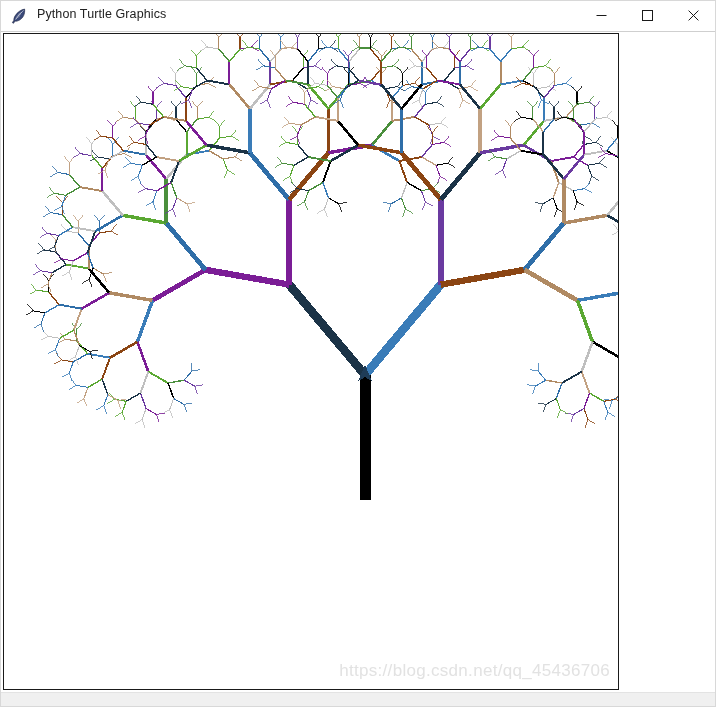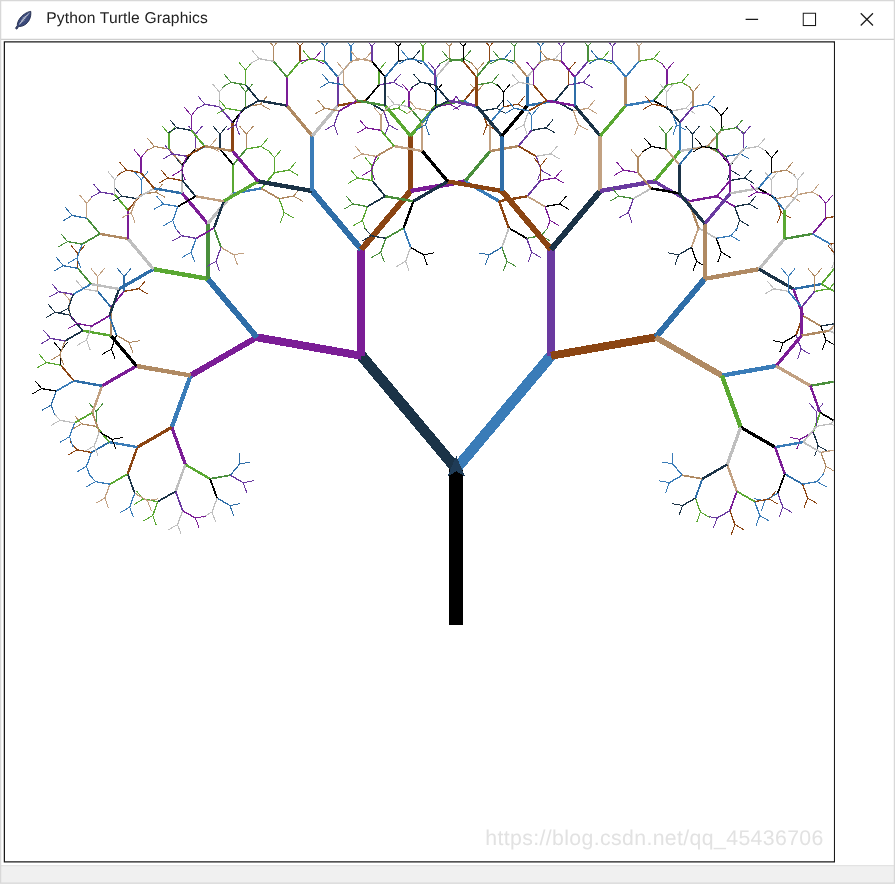--- a/index.html
+++ b/index.html
@@ -68,21 +68,21 @@
     padding: 0;
     cursor: default;
   }
   .wc-glyph { display: block; }
 
   
   #canvas-wrap {
     position: absolute;
     left: 3px;
     top: 33px;
-    width: 665px;
+    width: 616px;
     height: 657px;
     background: #ffffff;
     border: 1px solid #1a1a1a;
     box-sizing: border-box;
     overflow: hidden;
   }
   #turtle-canvas {
     display: block;
     width: 706px;
     height: 655px;

